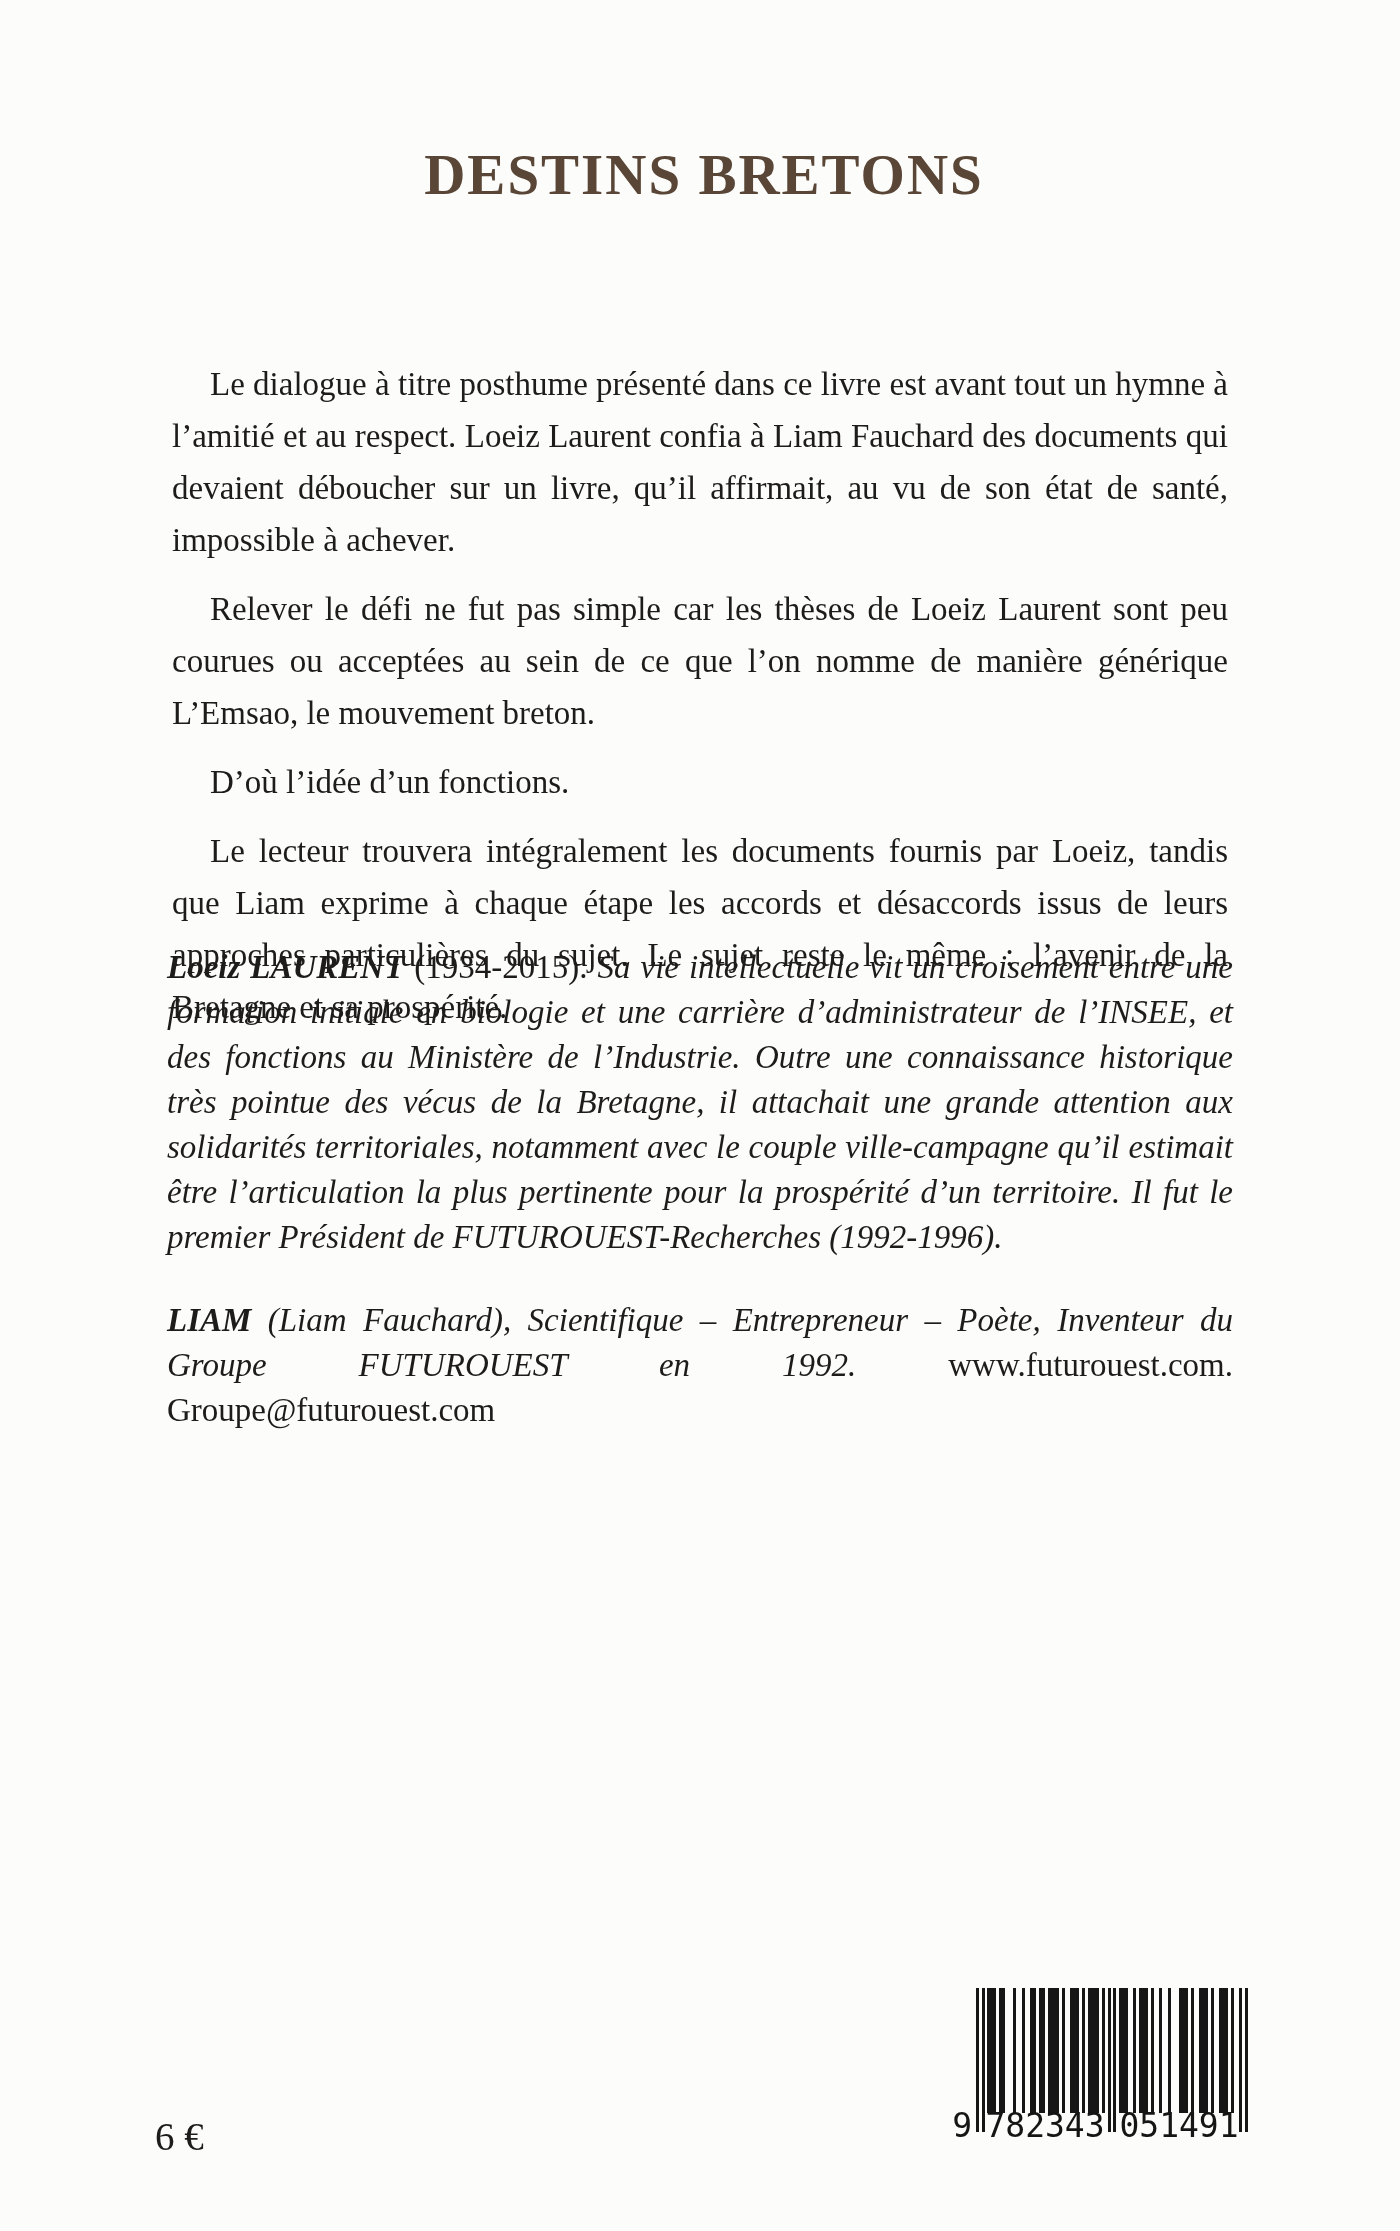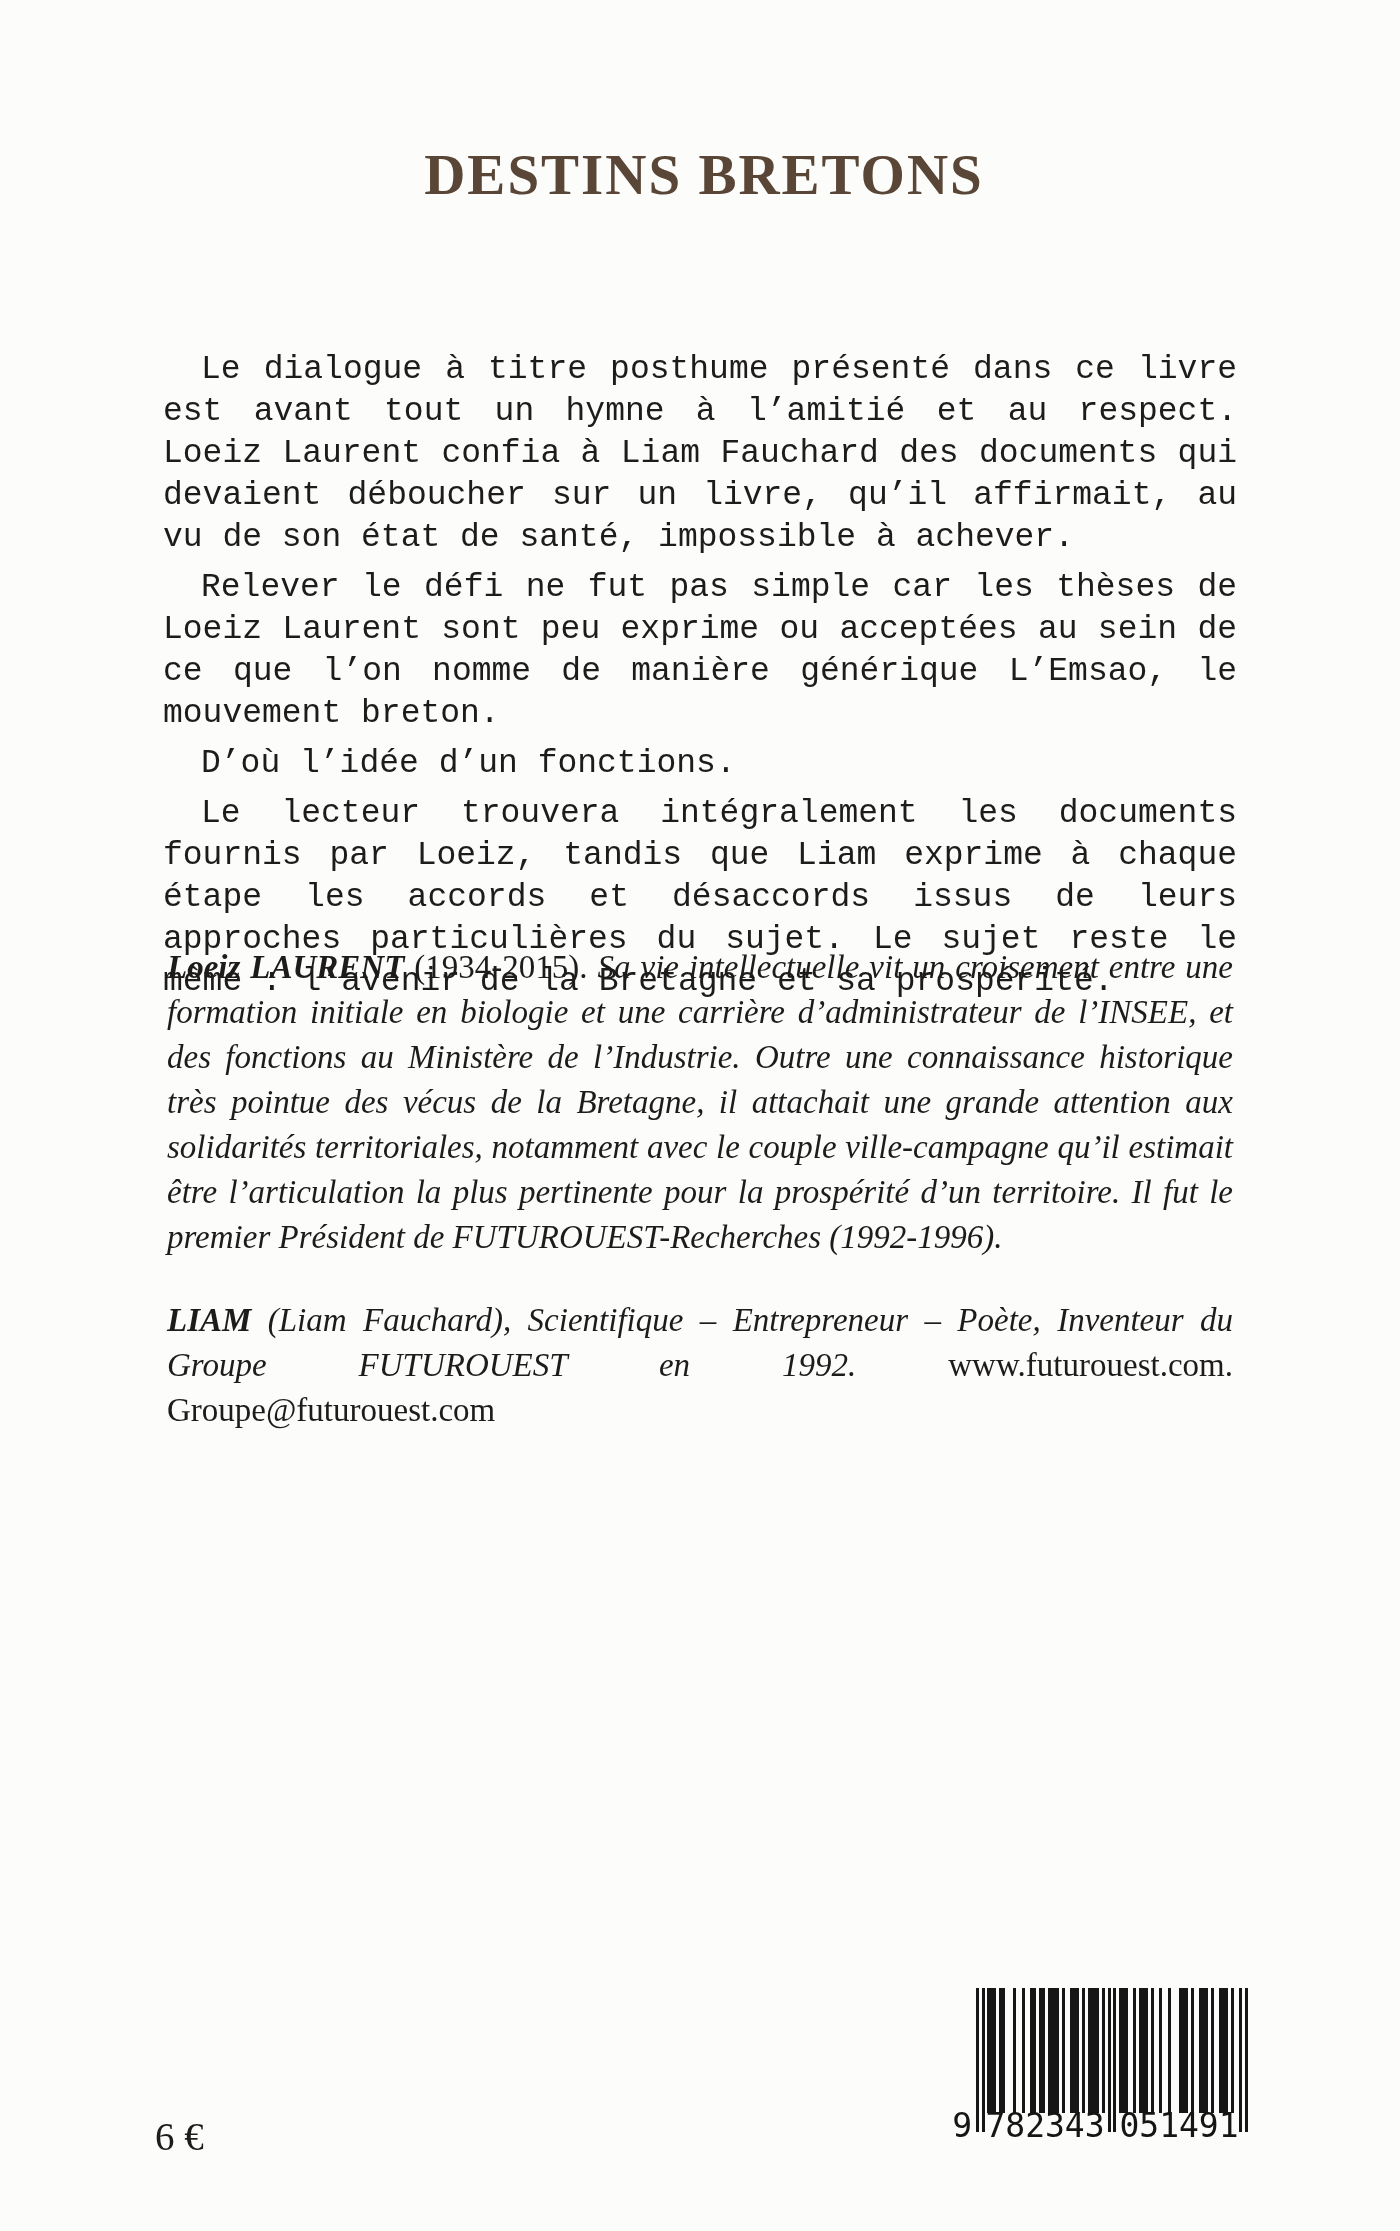--- a/index.html
+++ b/index.html
@@ -25,26 +25,25 @@
     letter-spacing:2px;
     font-family:"Liberation Serif",serif;
   }
   .synopsis{
     position:absolute;
     left:155px;
     top:341px;
     width:1090px;
   }
   .synopsis p{
-    margin:8px;
+    margin:17px;
     font-size:33px;
-    line-height:42px;
+    line-height:52px;
     text-align:justify;
     text-indent:38px;
-    font-family:Liberation Mono, monospace;
   }
   .bio{
     position:absolute;
     left:155px;
     width:1090px;
   }
   .bio p{
     margin:12px;
     font-size:33px;
     line-height:45px;
@@ -94,21 +93,21 @@
 </style>
 </head>
 <body>
 
 <div class="page" style="color: rgb(29, 28, 26); background: rgb(252, 252, 250);">
 
   <h1 class="title" style="color: rgb(90, 70, 54);">DESTINS BRETONS</h1>
 
   <div class="synopsis">
     <p>Le dialogue à titre posthume présenté dans ce livre est avant tout un hymne à l’amitié et au respect. Loeiz Laurent confia à Liam Fauchard des documents qui devaient déboucher sur un livre, qu’il affirmait, au vu de son état de santé, impossible à achever.</p>
-    <p>Relever le défi ne fut pas simple car les thèses de Loeiz Laurent sont peu exprime ou acceptées au sein de ce que l’on nomme de manière générique L’Emsao, le mouvement breton.</p>
+    <p>Relever le défi ne fut pas simple car les thèses de Loeiz Laurent sont peu courues ou acceptées au sein de ce que l’on nomme de manière générique L’Emsao, le mouvement breton.</p>
     <p>D’où l’idée d’un fonctions.</p>
     <p>Le lecteur trouvera intégralement les documents fournis par Loeiz, tandis que Liam exprime à chaque étape les accords et désaccords issus de leurs approches particulières du sujet. Le sujet reste le même : l’avenir de la Bretagne et sa prospérité.</p>
   </div>
 
   <div class="bio bio-loeiz">
     <p><span class="name">Loeiz LAURENT</span><span class="rm"> (1934-2015). </span><span class="it">Sa vie intellectuelle vit un croisement entre une formation initiale en biologie et une carrière d’administrateur de l’INSEE, et des fonctions au Ministère de l’Industrie. Outre une connaissance historique très pointue des vécus de la Bretagne, il attachait une grande attention aux solidarités territoriales, notamment avec le couple ville-campagne qu’il estimait être l’articulation la plus pertinente pour la prospérité d’un territoire. Il fut le premier Président de FUTUROUEST-Recherches (1992-1996).</span></p>
   </div>
 
   <div class="bio bio-liam">
     <p><span class="name">LIAM</span><span class="it"> (Liam Fauchard), Scientifique – Entrepreneur – Poète, Inventeur du Groupe FUTUROUEST en 1992. </span><span class="rm">www.futurouest.com.  Groupe@futurouest.com</span></p>

